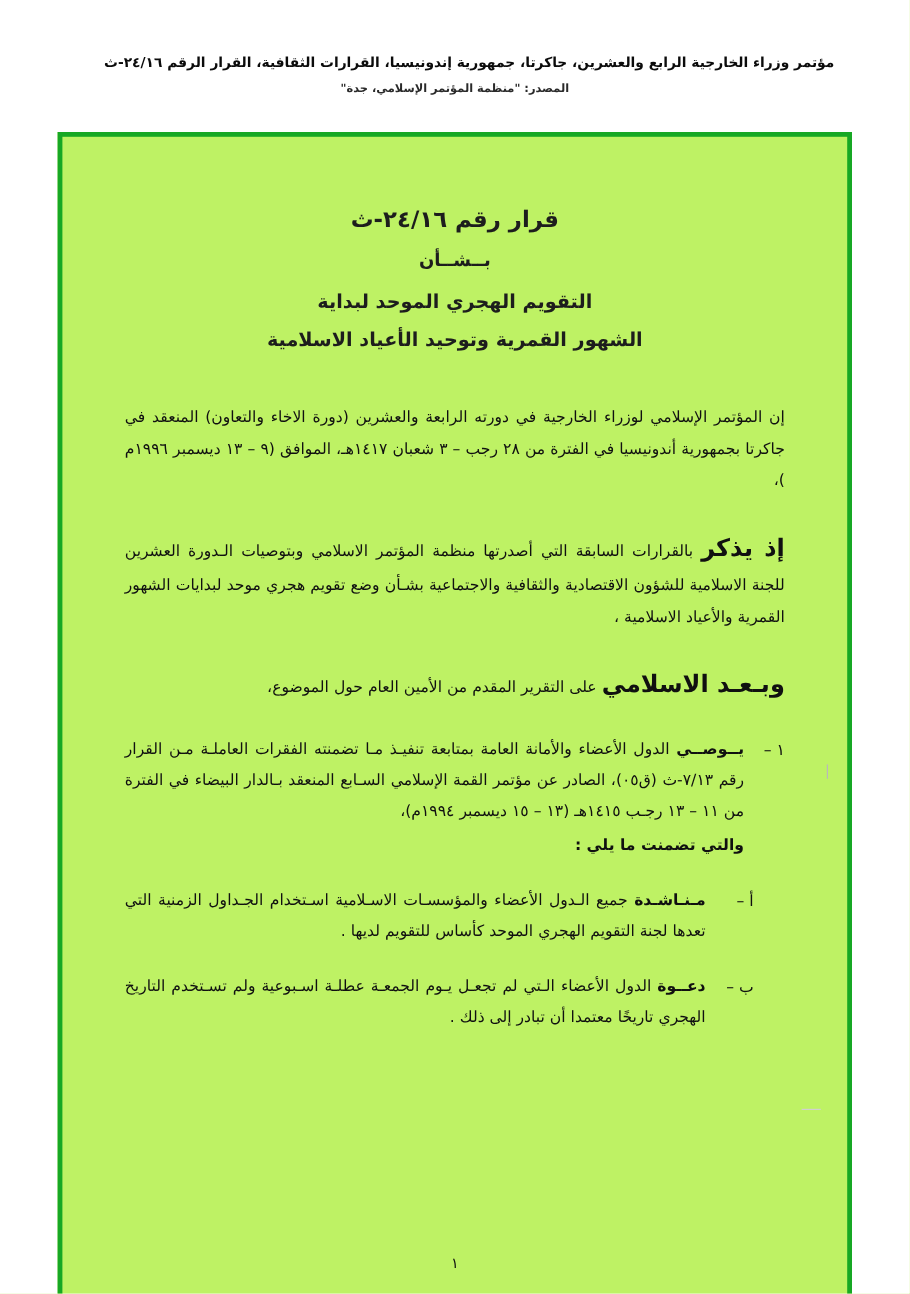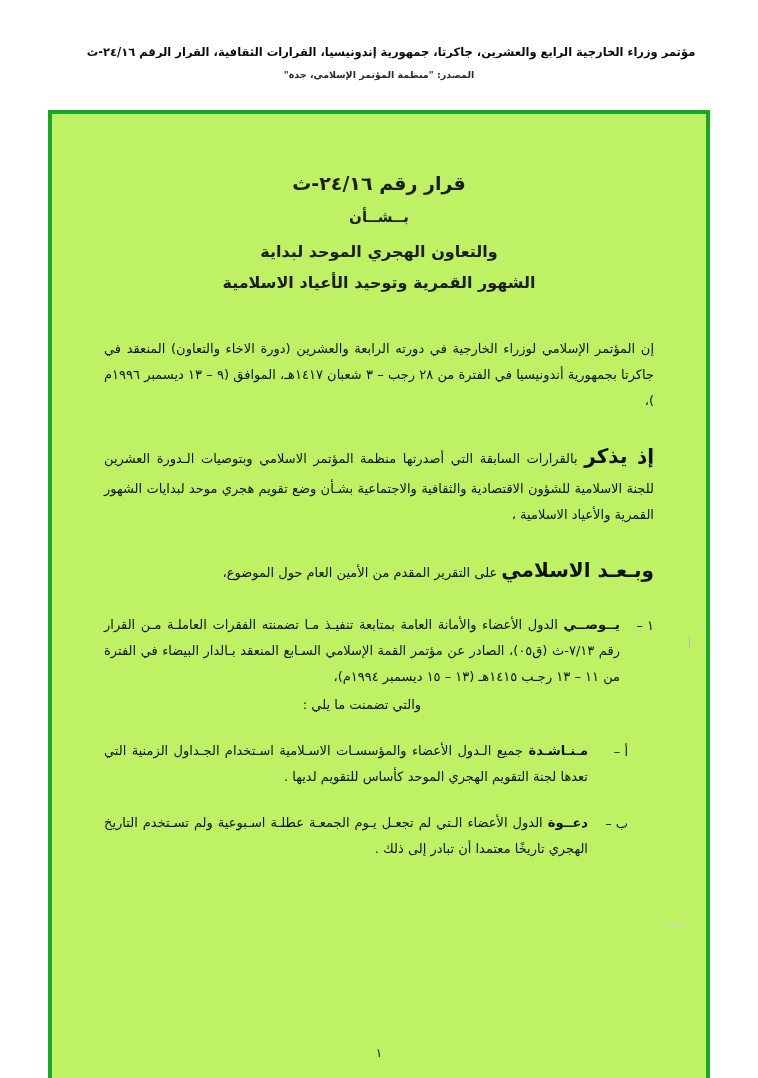--- a/index.html
+++ b/index.html
@@ -127,22 +127,23 @@
     padding-top: 1px;
     text-align: right;
   }
   .clause-body {
     flex: 1 1 auto;
     text-align: justify;
     line-height: 2.0;
   }
   .clause-body .tail-right {
     display: block;
-    text-align: center;
+    text-align: right;
     margin-top: 2px;
+    font-weight: bold;
   }
 
   
   .subitem {
     display: flex;
     flex-direction: row;
     margin-bottom: 20px;
     padding-right: 26px;
   }
   .subitem-letter {
@@ -202,21 +203,21 @@
 
   <div class="frame">
     <div class="frame-inner">
 
       <div class="scan-mark mark-a"></div>
       <div class="scan-mark mark-b"></div>
 
       <div class="title-block">
         <div class="title-main">قرار رقم ٢٤/١٦-ث</div>
         <div class="title-sub">بــشــأن</div>
-        <div class="title-topic1">والتعاون الهجري الموحد لبداية</div>
+        <div class="title-topic1">التقويم الهجري الموحد لبداية</div>
         <div class="title-topic2">الشهور القمرية وتوحيد الأعياد الاسلامية</div>
       </div>
 
       <div class="body-zone">
 
         <div class="para">إن المؤتمر الإسلامي لوزراء الخارجية في دورته الرابعة والعشرين  (دورة الاخاء والتعاون) المنعقد في جاكرتا بجمهورية أندونيسيا في الفترة من ٢٨ رجب  –  ٣  شعبان ١٤١٧هـ، الموافق (٩ – ١٣ ديسمبر ١٩٩٦م )،</div>
 
         <div class="para">
           <span class="lead">إذ يذكر</span>
           <span>بالقرارات السابقة التي أصدرتها منظمة المؤتمر الاسلامي وبتوصيات الـدورة العشرين للجنة الاسلامية للشؤون الاقتصادية والثقافية والاجتماعية بشـأن وضع تقويم هجري موحد لبدايات الشهور القمرية والأعياد الاسلامية ،</span>

